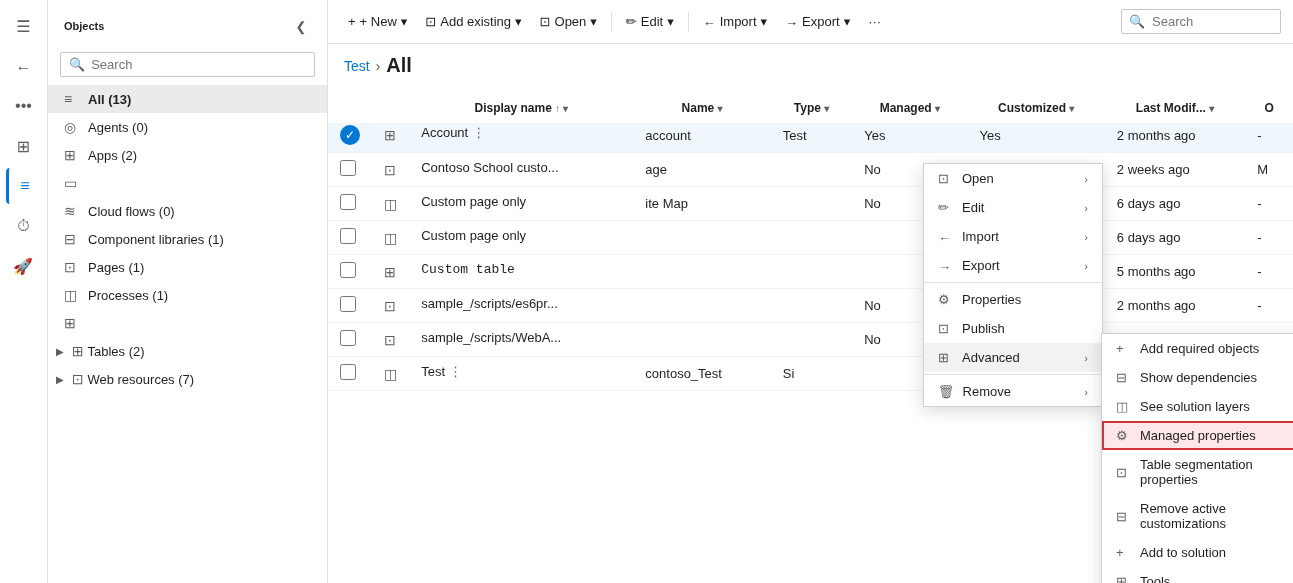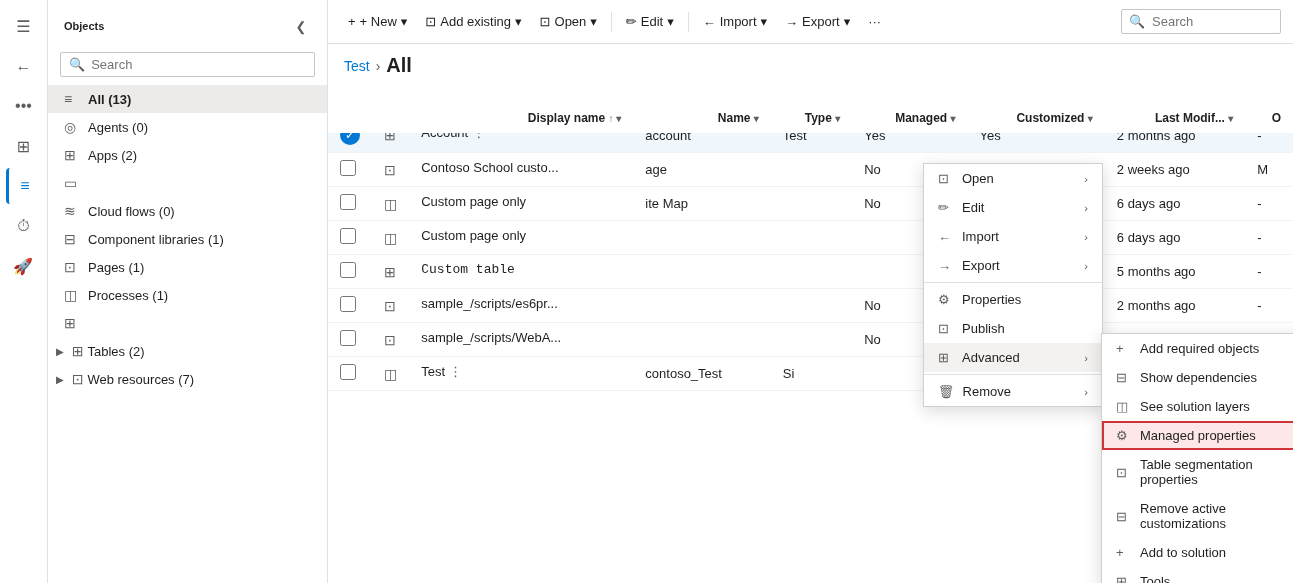--- a/index.html
+++ b/index.html
@@ -105,23 +105,23 @@
       font-size: 14px; color: #605e5c;
     }
     .breadcrumb-link { color: #0078d4; cursor: pointer; }
     .breadcrumb-current { font-size: 20px; font-weight: 600; color: #201f1e; }
 
     
     .table-area { flex: 1; overflow: auto; position: relative; }
     table { width: 100%; border-collapse: collapse; }
     thead tr { border-bottom: 1px solid #e0e0e0; }
     thead th {
-      padding: 8px 12px; text-align: right; font-size: 12px; font-weight: 600;
+      padding: 8px 12px; text-align: center; font-size: 12px; font-weight: 600;
       color: #201f1e; white-space: nowrap; background: #fff;
-      border-bottom: 1px solid #e0e0e0; position: sticky; top: 16px; z-index: 1;
+      border-bottom: 1px solid #e0e0e0; position: sticky; top: 6px; z-index: 1;
     }
     thead th .sort-icon { font-size: 10px; color: #605e5c; }
     tbody tr { border-bottom: 1px solid #f3f2f1; }
     tbody tr.selected { background: #eff6fc; }
     tbody td { padding: 7px 12px; font-size: 13px; color: #201f1e; white-space: nowrap; }
     .check-col { width: 40px; }
     .icon-col { width: 36px; }
     .row-check { width: 16px; height: 16px; }
     .row-icon { font-size: 14px; color: #605e5c; }
     .row-more { color: #605e5c; cursor: pointer; }

